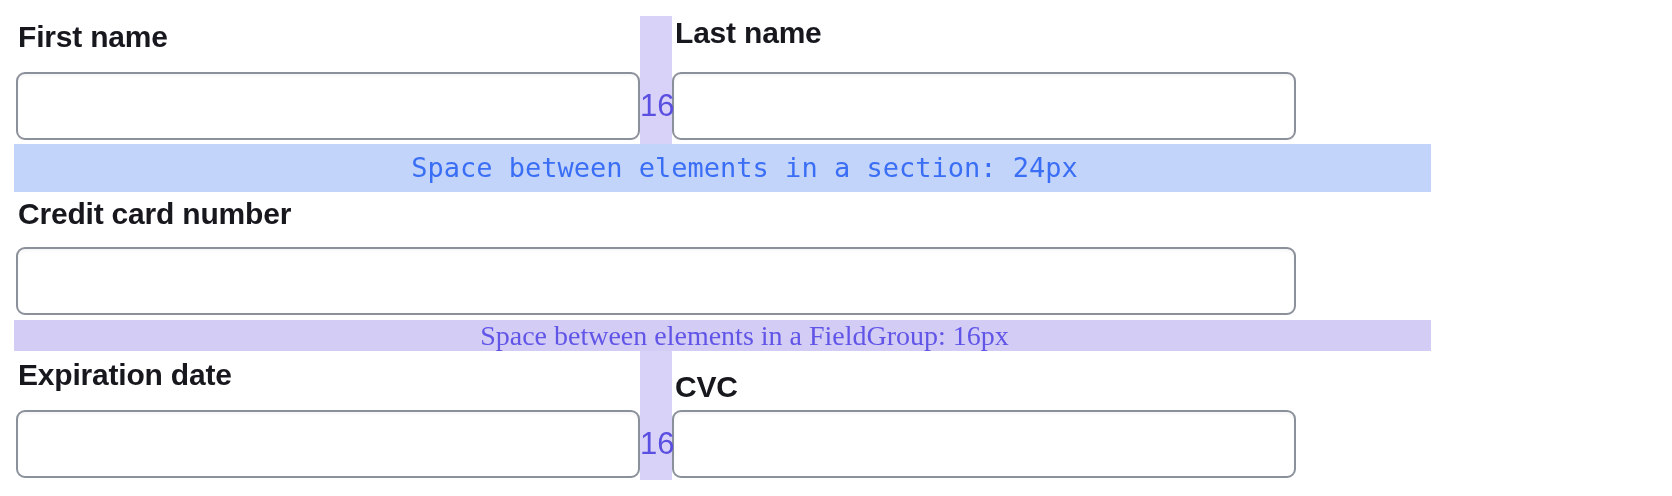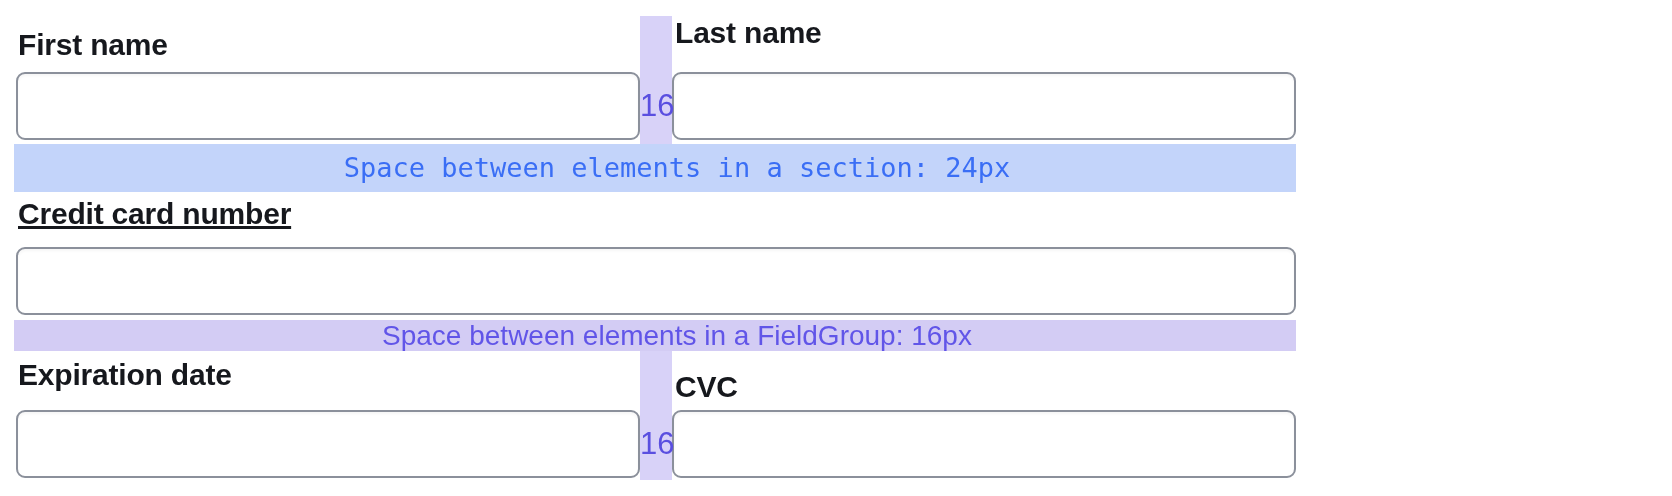--- a/index.html
+++ b/index.html
@@ -60,21 +60,21 @@
     font-size: 31px;
     line-height: 31px;
     color: var(--gap-label-text);
     z-index: 4;
     font-weight: 400;
     margin-top: 20px;
   }
   .band {
     position: absolute;
     left: 14px;
-    width: 1282px;
+    width: 1417px;
     text-align: center;
     z-index: 1;
     white-space: nowrap;
     padding-left: 44px;
   }
   .band-section {
     top: 144px;
     height: 48px;
     background: var(--section-band-bg);
   }
@@ -83,33 +83,33 @@
     font-size: 27px;
     line-height: 48px;
     color: var(--section-band-text);
   }
   .band-fieldgroup {
     top: 320px;
     height: 31px;
     background: var(--fieldgroup-band-bg);
   }
   .band-fieldgroup .band-text {
-    font-family: Liberation Sans, sans-serif;
+    font-family: Liberation Serif, serif;
     font-size: 28px;
     line-height: 31px;
     color: var(--fieldgroup-band-text);
   }
   
   #strip-top      { left: 640px; top: 16px;  height: 128px; }
   #strip-bottom   { left: 640px; top: 351px; height: 129px; }
   #gaplabel-top    { left: 640px; top: 70px; }
   #gaplabel-bottom { left: 640px; top: 408px; }
-  #label-first   { left: 18px;  top: 28px; }
+  #label-first   { left: 18px;  top: 20px; }
   #label-last    { left: 675px; top: 16px; }
-  #label-card    { left: 18px;  top: 197px; text-decoration: underline; }
+  #label-card    { left: 18px;  top: 197px; }
   #label-exp     { left: 18px;  top: 358px; text-align: right; }
   #label-cvc     { left: 675px; top: 358px; margin-top: 12px; }
   #input-first   { left: 16px;  top: 72px;  width: 624px; }
   #input-last    { left: 672px; top: 72px;  width: 624px; }
   #input-card    { left: 16px;  top: 247px; width: 1280px; }
   #input-exp     { left: 16px;  top: 410px; width: 624px; }
   #input-cvc     { left: 672px; top: 410px; width: 624px; }
 </style>
 </head>
 <body>

